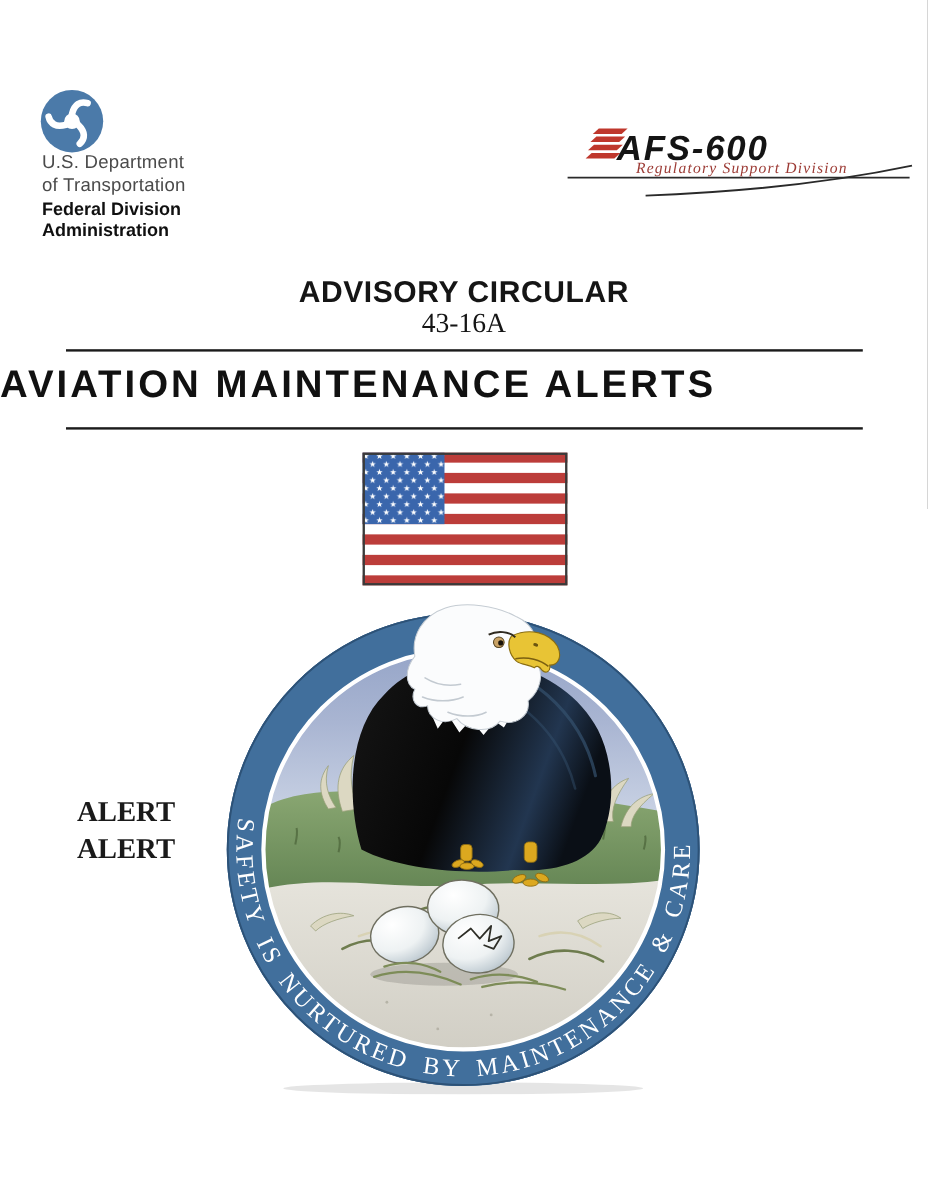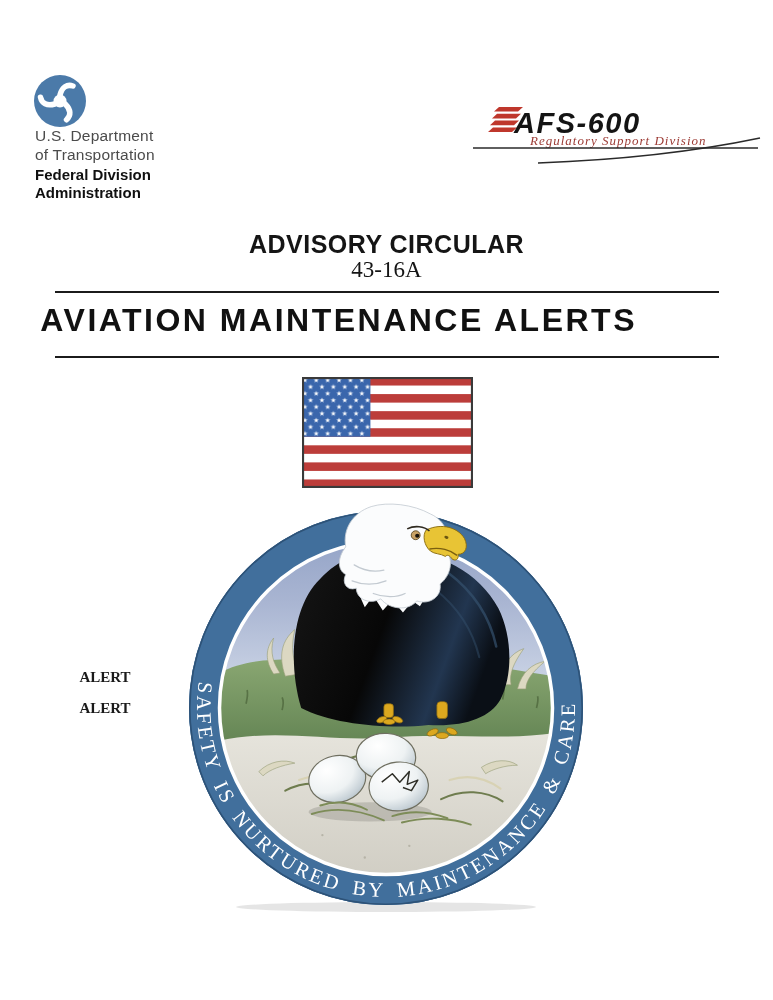--- a/index.html
+++ b/index.html
@@ -11,24 +11,24 @@
   .abs{position:absolute;}
   
   .dept-text{left:35px;top:126px;font-size:15.5px;line-height:19px;color:#4b4b4b;letter-spacing:.2px;}
   .faa-text{left:35px;top:166px;font-size:15px;line-height:18px;font-weight:bold;color:#101010;}
   
   .advisory{left:0;top:215px;width:773px;text-align:center;font-weight:bold;font-size:25px;letter-spacing:.5px;color:#151515;margin-top:15px;}
   .circnum{left:0;top:257px;width:773px;text-align:center;font-family:"Liberation Serif","DejaVu Serif",serif;font-size:23px;color:#151515;}
   .rule{left:55px;width:664px;height:2px;background:#1b1b1b;}
   .rule1{top:291px;}
   .rule2{top:356px;}
-  .maintitle{left:0;top:302px;width:637px;text-align:right;font-weight:bold;font-size:32px;letter-spacing:2.5px;color:#111;white-space:nowrap;}
+  .maintitle{left:0;top:302px;width:637px;text-align:left;font-weight:bold;font-size:32px;letter-spacing:2.5px;color:#111;white-space:nowrap;}
   
   .alertblock{left:25px;top:662px;width:160px;text-align:center;
-    font-family:"Liberation Serif","DejaVu Serif",serif;font-weight:bold;font-size:15px;line-height:31px;color:#1a1a1a;}
+    font-family:"Liberation Serif","DejaVu Serif",serif;font-weight:bold;font-size:24px;line-height:31px;color:#1a1a1a;}
   .issueblock{left:612px;top:674px;width:130px;text-align:center;
     font-family:"Liberation Serif","DejaVu Serif",serif;font-weight:bold;font-size:20px;line-height:32px;color:#1a1a1a;}
   svg{display:block;}
 </style>
 </head>
 <body>
 
 <div class="page">
 
   <svg class="abs" style="left:33px;top:74px" width="54" height="54" viewBox="0 0 54 54">

